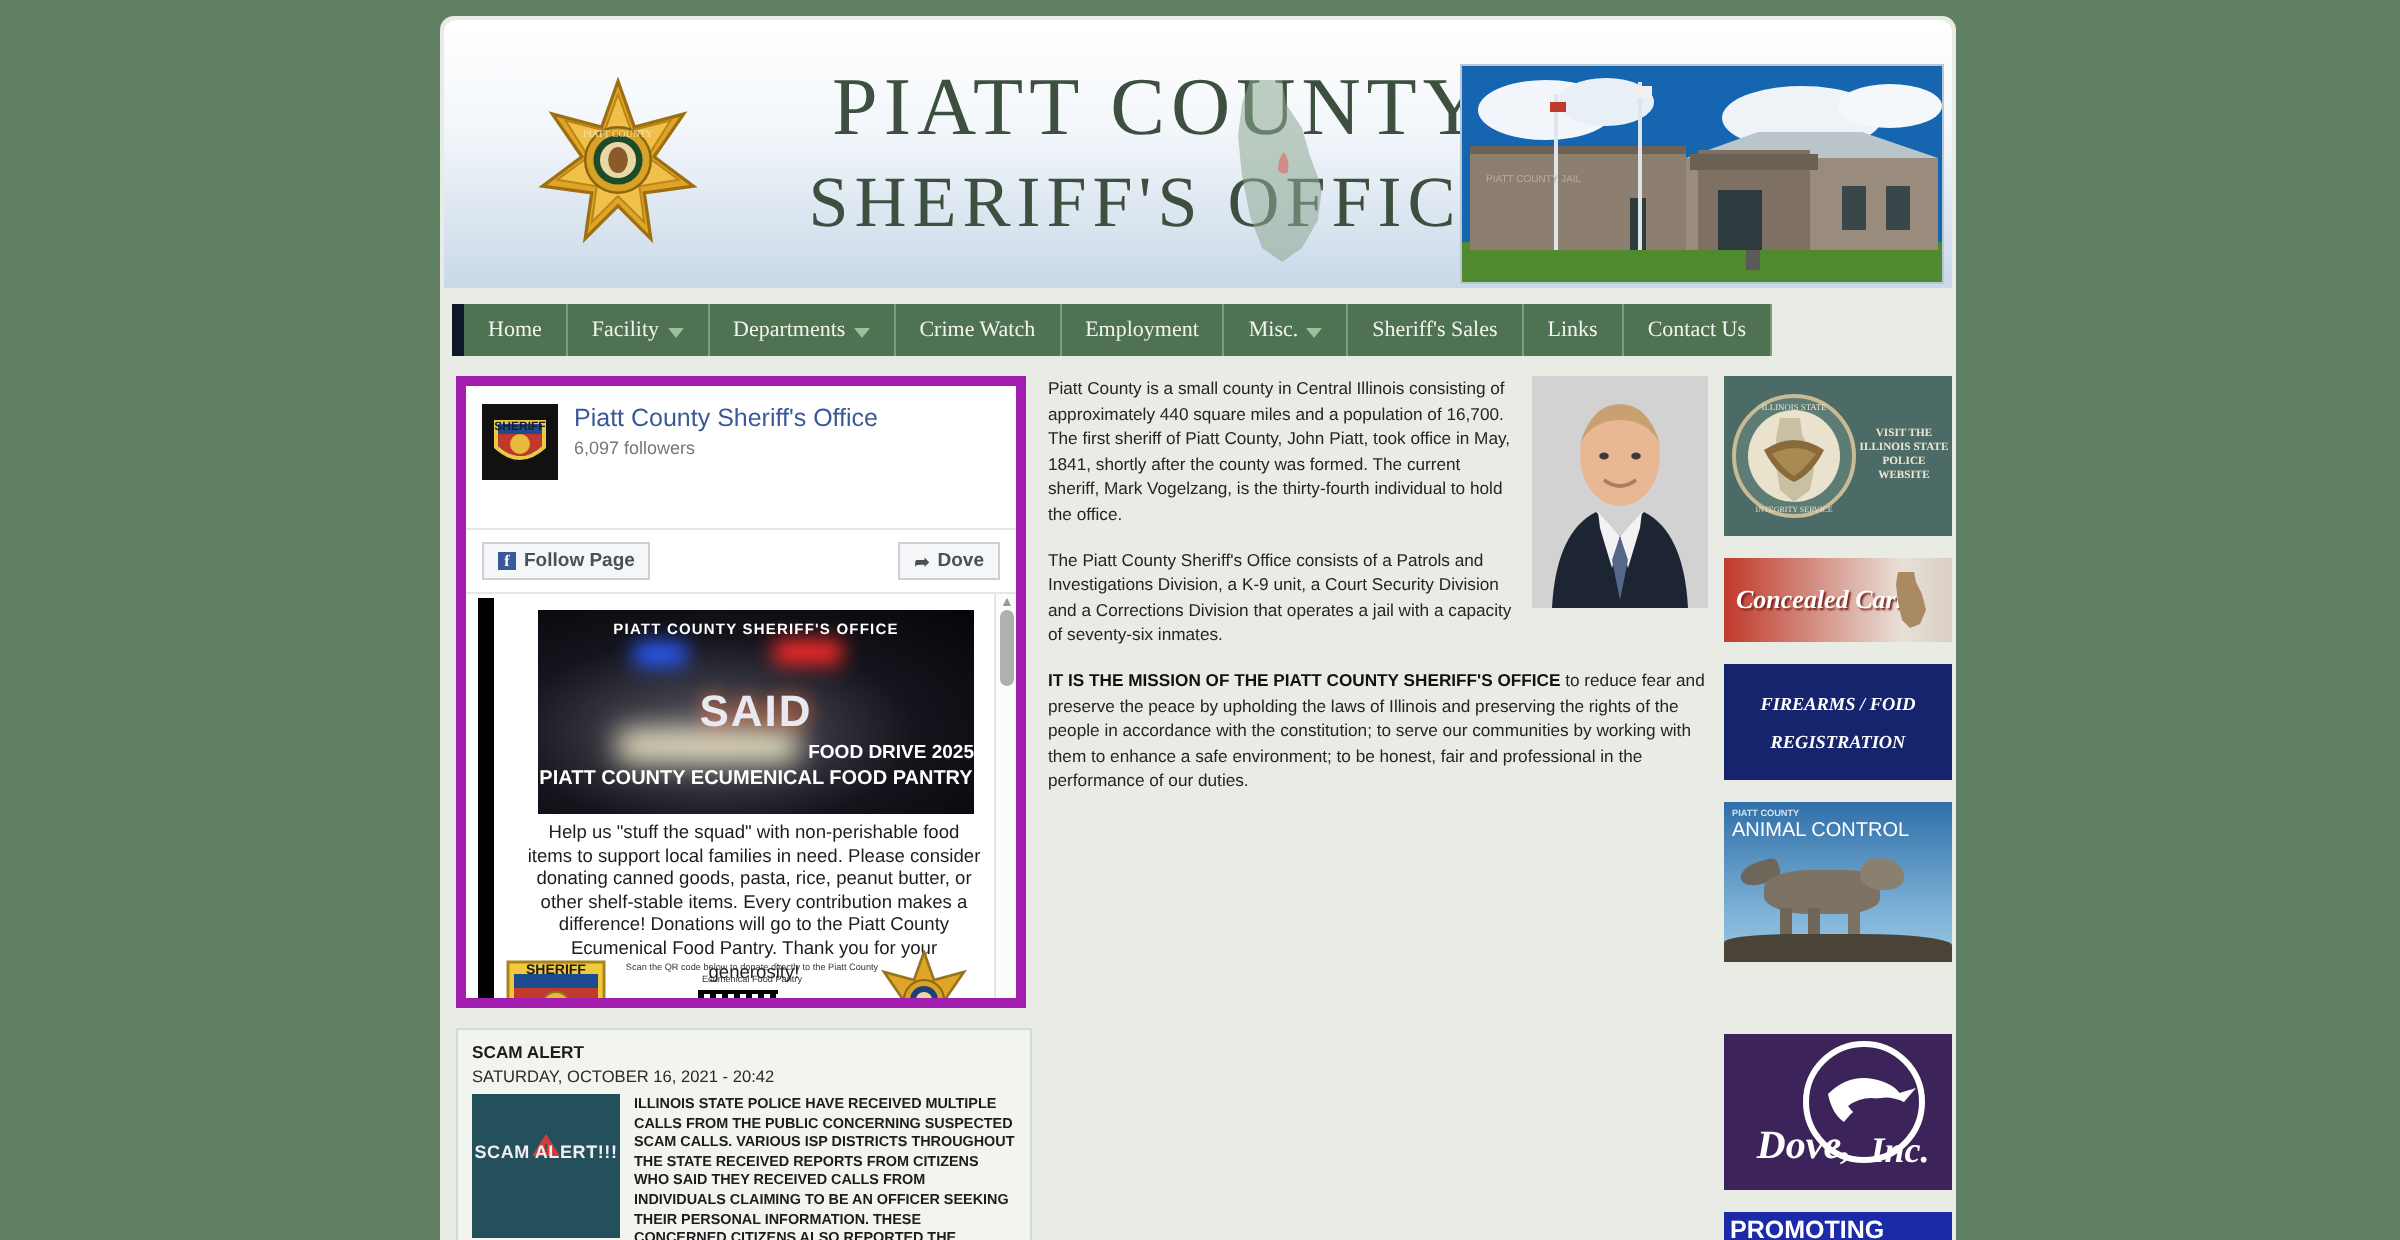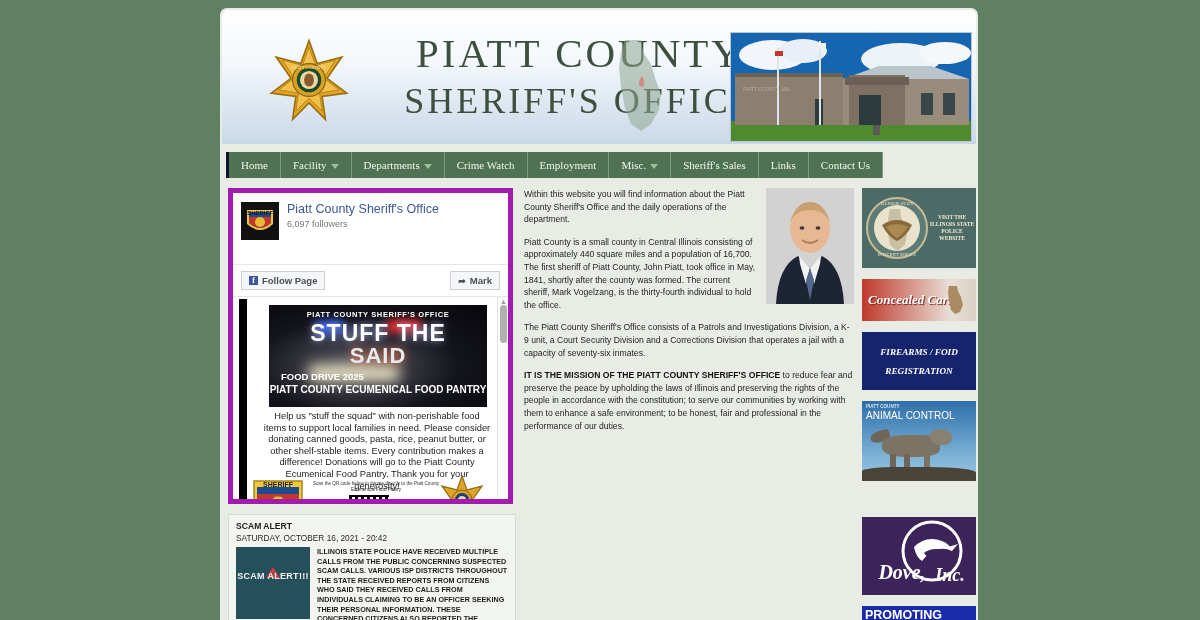--- a/index.html
+++ b/index.html
@@ -62,21 +62,21 @@
   .nav-item {
     background: #4f7352;
     color: #f2f4ef;
     font-size: 11px;
     display: flex; align-items: center; gap: 4px;
     padding: 0 12px;
     border-right: 1px solid #7d9b7f;
     white-space: nowrap;
     cursor: pointer;
   }
-  .nav-item:first-child { border-left: 3px solid #0f172a; justify-content: center; }
+  .nav-item:first-child { border-left: 6px solid #0f172a; justify-content: center; }
   .nav-caret {
     width: 0; height: 0;
     border-left: 4px solid transparent;
     border-right: 4px solid transparent;
     border-top: 5px solid #9cbf9e;
     margin-top: 2px;
   }
 
   
   #cols {
@@ -151,22 +151,22 @@
     color:#fff; font-size:23px; font-weight:bold; letter-spacing:1px;
     font-family:"Liberation Sans", sans-serif;
     text-shadow: 0 0 7px rgba(180,200,255,.8);
   }
   .flyer-squad {
     position:absolute; top:38px; width:100%; text-align:center;
     color:#e8e8f0; font-size:22px; font-weight:bold; letter-spacing:1px;
     text-shadow: 0 0 9px rgba(255,120,60,.85);
   }
   .flyer-fd {
-    position:absolute; top:66px; width:100%; text-align:left;
-    color:#fff; font-size:9.5px; font-weight:bold;margin-left:12px;
+    position:absolute; top:66px; width:100%; text-align:right;
+    color:#fff; font-size:9.5px; font-weight:bold;
   }
   .flyer-pantry {
     position:absolute; top:79px; width:100%; text-align:center;
     color:#fff; font-size:10px; font-weight:bold;
   }
   .flyer-lightL {position:absolute; left:48px; top:16px; width:26px;height:12px;background:#2b5bff;filter:blur(5px);}
   .flyer-lightR {position:absolute; left:118px; top:15px; width:34px;height:12px;background:#ff2b2b;filter:blur(5px);}
   .flyer-beam {position:absolute; left:40px; top:60px; width:90px;height:16px;background:#fff7d0;filter:blur(7px);opacity:.9;}
   .flyer-body {
     position: absolute; left: 16px; top: 112px; width: 228px;
@@ -370,33 +370,32 @@
           </div>
         </div>
 
         <div class="fb-actions">
           <div class="fb-btn">
             <span class="fb-f">f</span>
             <span>Follow Page</span>
           </div>
           <div class="fb-btn">
             <span class="fb-share-icon">➦</span>
-            <span>Mark</span>
+            <span>Dove</span>
           </div>
         </div>
 
         <div class="fb-post">
           <div class="flyer">
             <div class="flyer-inner">
               <div class="flyer-img">
                 <div class="flyer-lightL"></div>
                 <div class="flyer-lightR"></div>
                 <div class="flyer-beam"></div>
                 <div class="flyer-hdr">PIATT COUNTY SHERIFF'S OFFICE</div>
-                <div class="flyer-stuff">STUFF THE</div>
                 <div class="flyer-squad">SAID</div>
                 <div class="flyer-fd">FOOD DRIVE 2025</div>
                 <div class="flyer-pantry">PIATT COUNTY ECUMENICAL FOOD PANTRY</div>
               </div>
               <div class="flyer-body">Help us "stuff the squad" with non-perishable food items to support local families in need. Please consider donating canned goods, pasta, rice, peanut butter, or other shelf-stable items. Every contribution makes a difference! Donations will go to the Piatt County Ecumenical Food Pantry. Thank you for your generosity!</div>
               <div class="flyer-scan">Scan the QR code below to donate directly to the Piatt County Ecumenical Food Pantry</div>
               <div class="flyer-qr"></div>
               <svg class="flyer-badgeL" viewBox="0 0 54 44">
                 <path d="M3 2 L51 2 L51 22 Q27 44 3 22 Z" fill="#f0c93c" stroke="#a8861c" stroke-width="1.5"></path>
                 <path d="M6 14 L48 14 L48 21 Q27 40 6 21 Z" fill="#c0392b"></path>
@@ -446,21 +445,20 @@
             <path d="M24 34 Q30 14 44 14 Q58 14 64 34 Q58 22 44 22 Q30 22 24 34 Z" fill="#c9a070"></path>
             <path d="M10 116 Q12 78 32 68 L44 80 L56 68 Q76 78 78 116 Z" fill="#1d2535"></path>
             <path d="M33 68 L44 80 L40 96 L34 76 Z" fill="#f2f2f2"></path>
             <path d="M55 68 L44 80 L48 96 L54 76 Z" fill="#f2f2f2"></path>
             <path d="M44 80 L40 92 L44 112 L48 92 Z" fill="#55688c"></path>
             <ellipse cx="36" cy="40" rx="2.4" ry="1.8" fill="#3a3a3a"></ellipse>
             <ellipse cx="52" cy="40" rx="2.4" ry="1.8" fill="#3a3a3a"></ellipse>
             <path d="M36 52 Q44 58 52 52" stroke="#b07c5c" stroke-width="2" fill="none"></path>
           </svg>
         </div>
-        <p>Within this website you will find information about the Piatt County Sheriff's Office and the daily operations of the department.</p>
         <p>Piatt County is a small county in Central Illinois consisting of approximately 440 square miles and a population of 16,700. The first sheriff of Piatt County, John Piatt, took office in May, 1841, shortly after the county was formed. The current sheriff, Mark Vogelzang, is the thirty-fourth individual to hold the office.</p>
         <p>The Piatt County Sheriff's Office consists of a Patrols and Investigations Division, a K-9 unit, a Court Security Division and a Corrections Division that operates a jail with a capacity of seventy-six inmates.</p>
         <p><b>IT IS THE MISSION OF THE PIATT COUNTY SHERIFF'S OFFICE</b><span> to reduce fear and preserve the peace by upholding the laws of Illinois and preserving the rights of the people in accordance with the constitution; to serve our communities by working with them to enhance a safe environment; to be honest, fair and professional in the performance of our duties.</span></p>
       </div>
     </div>
 
     <div id="rightcol">
 
       <div class="banner bn-isp">
         <svg class="isp-seal" viewBox="0 0 62 62">

